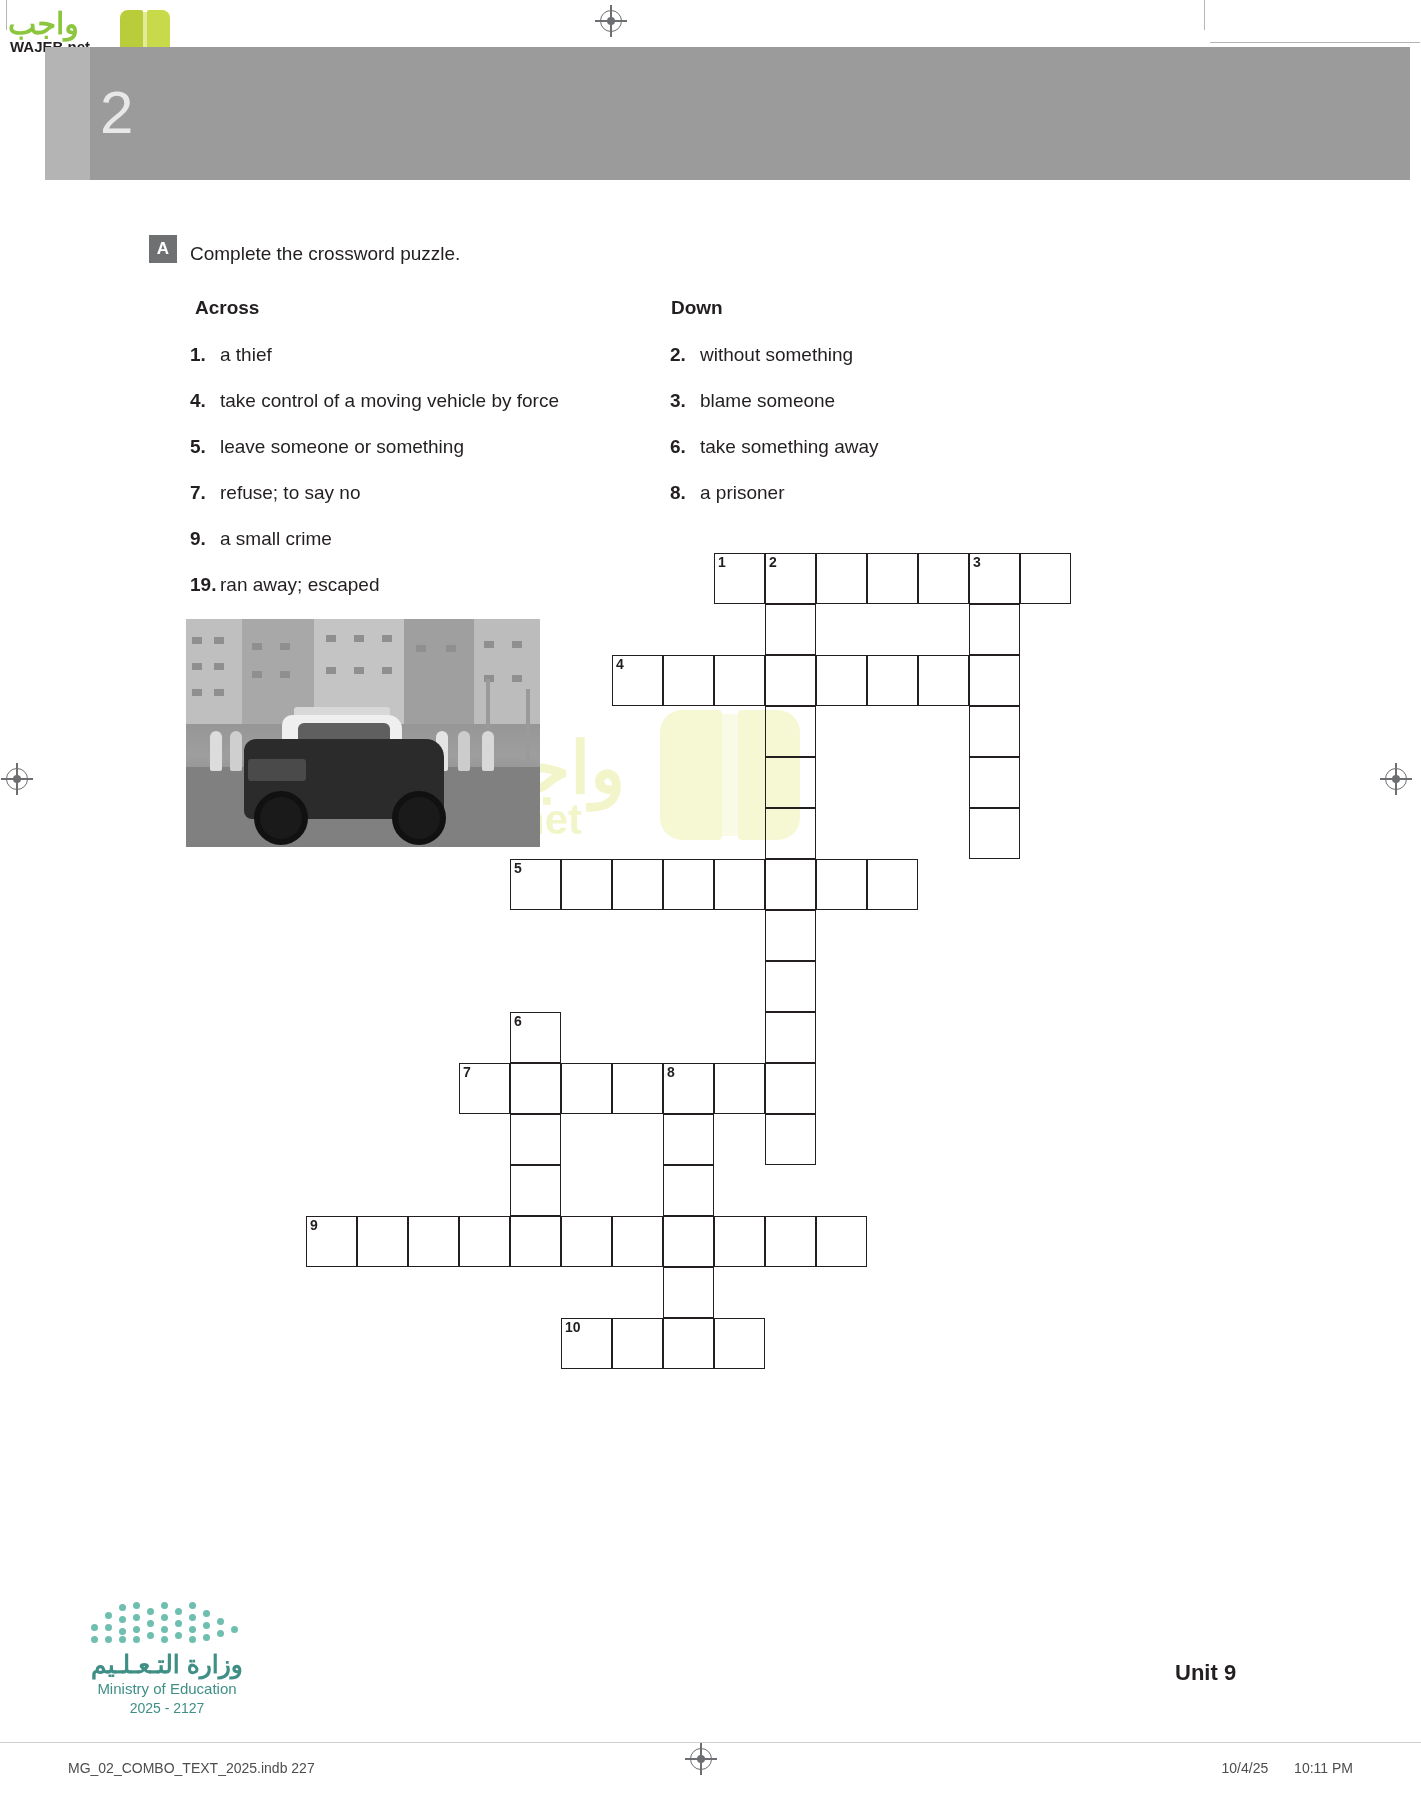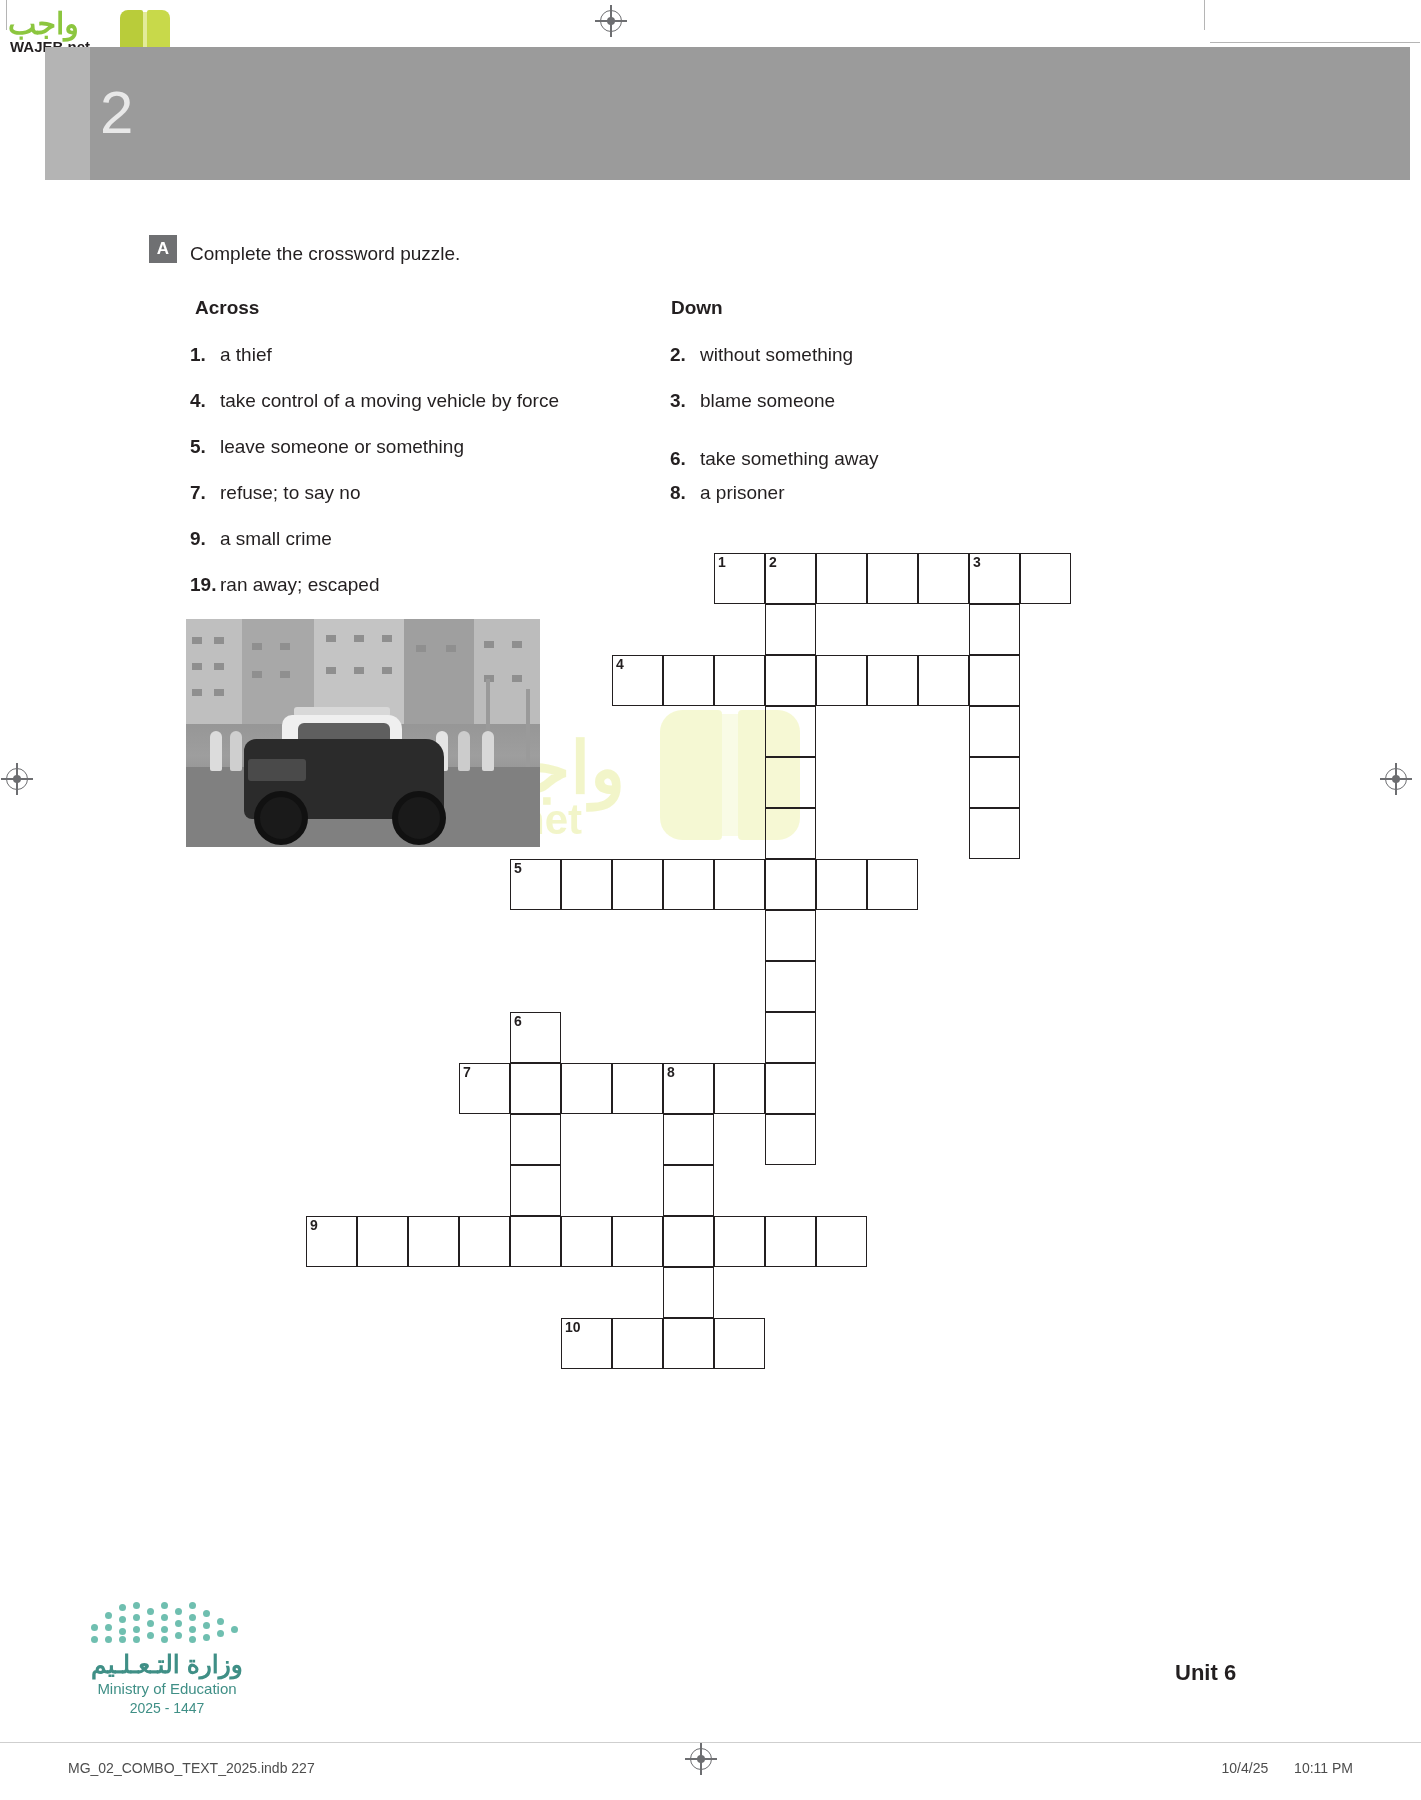--- a/index.html
+++ b/index.html
@@ -479,21 +479,21 @@
   <div class="clue across-col" style="top:574px;">
     <span class="num">19.</span><span>ran away; escaped</span>
   </div>
 
   <div class="clue down-col" style="top:344px;">
     <span class="num">2.</span><span>without something</span>
   </div>
   <div class="clue down-col" style="top:390px;">
     <span class="num">3.</span><span>blame someone</span>
   </div>
-  <div class="clue down-col" style="top:436px;margin-top:12px;">
+  <div class="clue down-col" style="top:436px;">
     <span class="num">6.</span><span>take something away</span>
   </div>
   <div class="clue down-col" style="top:482px;">
     <span class="num">8.</span><span>a prisoner</span>
   </div>
 
   <div class="photo">
     <div class="sky"></div>
     <div class="bldg" style="left:0; width:56px;">
       <div class="win" style="left:6px; top:18px;"></div>
@@ -661,24 +661,24 @@
         <i style="left:104px; top:38px;"></i>
       <i style="left:118px; top:12px;"></i>
         <i style="left:118px; top:24px;"></i>
         <i style="left:118px; top:36px;"></i>
       <i style="left:132px; top:20px;"></i>
         <i style="left:132px; top:32px;"></i>
       <i style="left:146px; top:28px;"></i>
     </div>
     <div class="moe-ar">وزارة التـعـلـيم</div>
     <div class="moe-en">Ministry of Education</div>
-    <div class="moe-yr">2025 - 1447</div>
-  </div>
-
-  <div class="unit-label">Unit 6</div>
+    <div class="moe-yr">2025 - 2127</div>
+  </div>
+
+  <div class="unit-label">Unit 9</div>
 
   <div class="footer-rule"></div>
   <div class="footer-left">MG_02_COMBO_TEXT_2025.indb   227</div>
   <div class="footer-right">
     <span class="t">10/4/25</span>
     <span class="t">10:11 PM</span>
   </div>
 
 </div>
 

